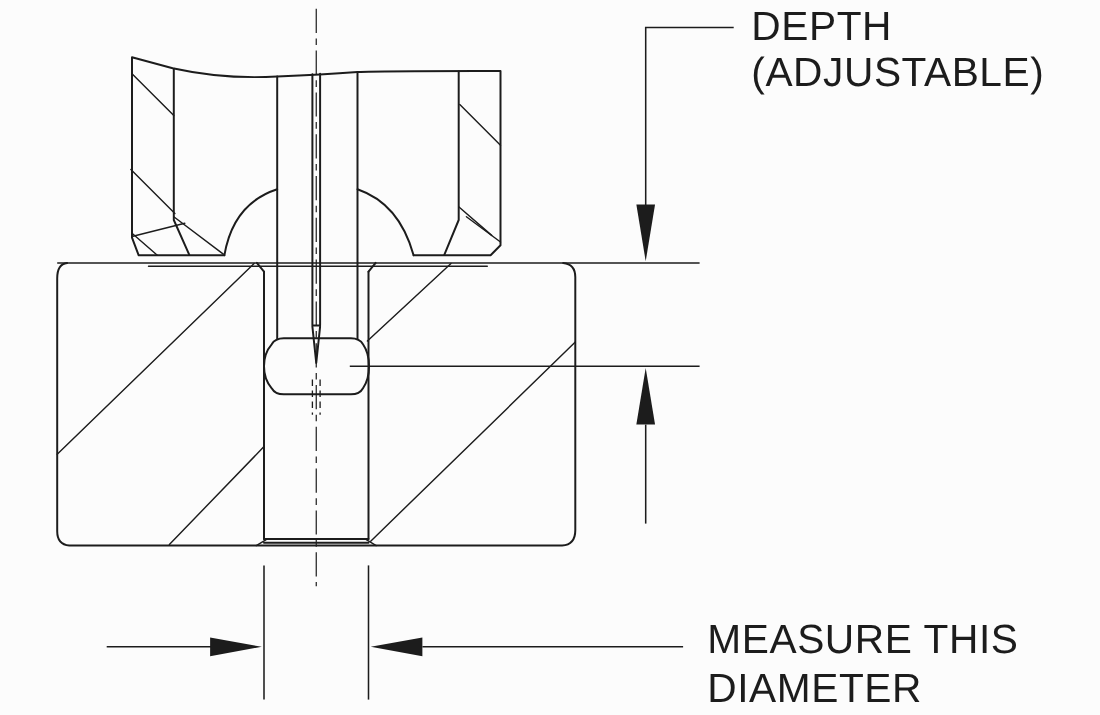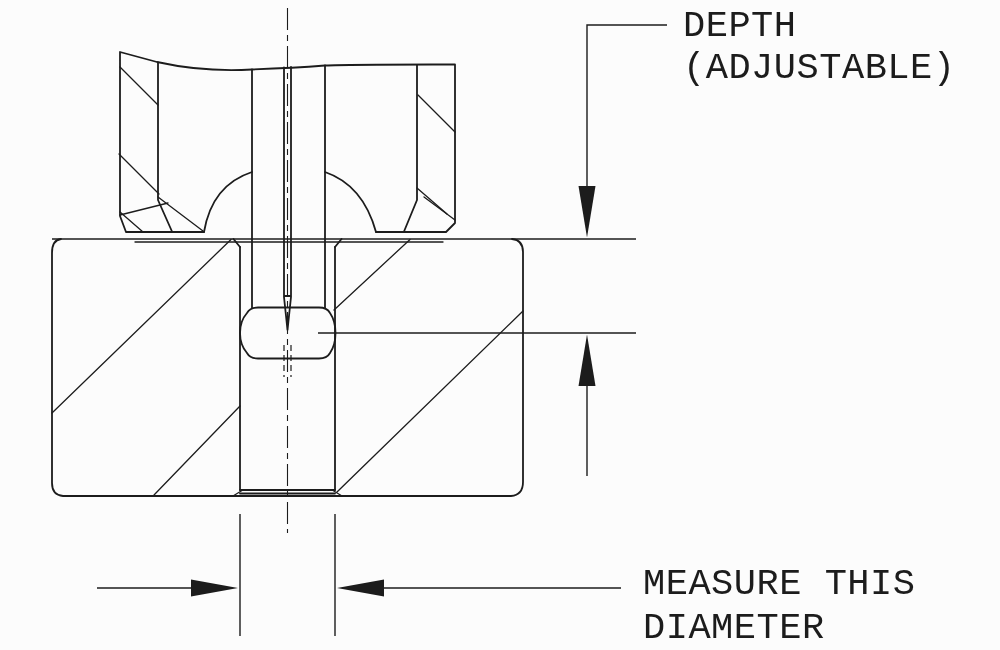--- a/index.html
+++ b/index.html
@@ -1,21 +1,21 @@
 <!DOCTYPE html>
 <html style="--ink: #1c1c1c; --bg: #fcfcfc;"><head>
 <meta charset="utf-8">
 <style>
   :root { --ink:#1c1c1c; --bg:#fcfcfc; }
   html,body { margin:0; padding:0; }
   body { background:#e8e8e8; }
   .canvas {
     position:relative; width:1000px; height:650px;
     background:var(--bg); overflow:hidden;
-    font-family:Liberation Mono, monospace;
+    font-family:Liberation Sans, sans-serif;
     text-align:right;
   }
   svg { position:absolute; left:0; top:0; }
   .outline   { stroke:var(--ink); stroke-width:1.8; fill:none; stroke-linecap:round; stroke-linejoin:round; }
   .thin      { stroke:var(--ink); stroke-width:1.3; fill:none; stroke-linecap:round; }
   .dimline   { stroke:var(--ink); stroke-width:1.4; fill:none; stroke-linecap:butt; }
   .hidden-ln { stroke:var(--ink); stroke-width:1.2; fill:none; stroke-dasharray:6 4; }
   .centerln  { stroke:var(--ink); stroke-width:1.1; fill:none; stroke-dasharray:22 5 6 5; }
   .arrow     { fill:var(--ink); stroke:none; }
   .label     { fill:var(--ink); font-size:37px; letter-spacing:0.5px; }

